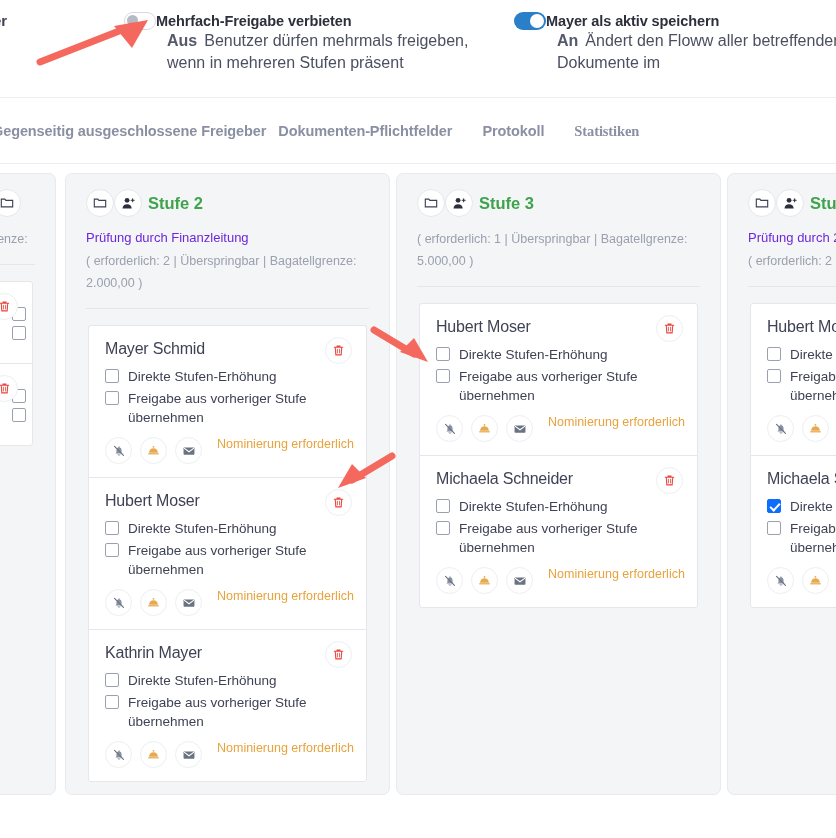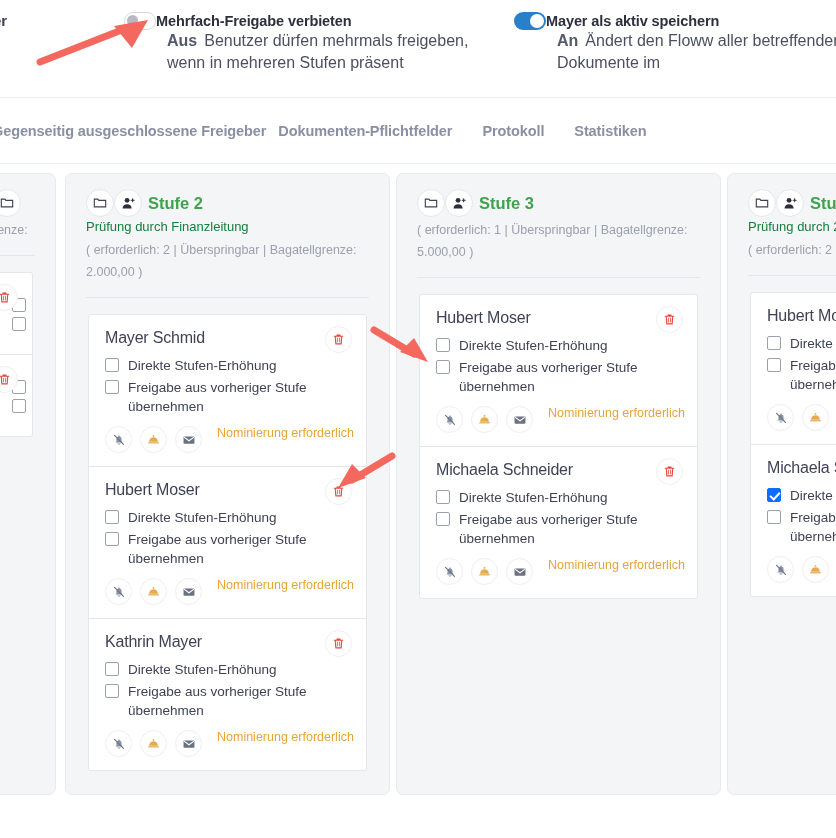--- a/index.html
+++ b/index.html
@@ -44,43 +44,43 @@
     position: absolute; left: 0; top: 98px; width: 836px; height: 66px;
     display: flex; align-items: center; gap: 0px;
   }
   .tab {
     font-size: 14.5px; font-weight: 700; color: #8a90a3;
     white-space: nowrap; letter-spacing: -0.1px; cursor: pointer;
   }
   .tab.t0 { margin-left: -8px; }
   .tab.t1 { margin-left: 12px; }
   .tab.t2 { margin-left: 30px; }
-  .tab.t3 { margin-left: 30px; }
+  .tab.t3 { margin-left: 30px; font-family: Liberation Serif, serif; }
   .divider-tabs { position: absolute; left: 0; top: 163px; width: 836px; height: 1px; background: #edeef2; }
 
   
   .board { position: absolute; left: 0; top: 173px; width: 836px; height: 665px; }
   .column {
     position: absolute; top: 0; background: #f4f5f7;
     border: 1px solid #e9eaee; border-radius: 7px;
   }
   .col-partial-left  { left: -28px; width: 84px; height: 622px; }
   .col2 { left: 65px;  width: 325px; height: 622px; }
   .col3 { left: 396px; width: 325px; height: 622px; }
   .col-partial-right { left: 727px; width: 325px; height: 622px; }
 
   .col-head { padding: 15px 20px 0 20px; }
-  .col-head-icons { display: flex; align-items: center; gap: 0; }
+  .col-head-icons { display: flex; align-items: center; gap: 0; margin-bottom: 11px; }
   .circ-icon {
     width: 28px; height: 28px; border-radius: 50%;
     background: #fff; border: 1px solid #e6e7eb;
     display: flex; align-items: center; justify-content: center; flex: 0 0 auto;
   }
   .stufe-title { font-size: 16.5px; font-weight: 700; color: #3fa34d; margin-left: 6px; white-space: nowrap; }
-  .col-desc { font-size: 13px; color: #15803d; line-height: 20px; white-space: nowrap; }
+  .col-desc { font-size: 13px; color: #6d28d9; line-height: 20px; white-space: nowrap; }
   .col-meta { font-size: 12.5px; color: #9aa0ae; line-height: 22px; margin-top: 2px; }
   .col-sep { height: 1px; background: #e4e6ea; margin: 14px 20px 0 20px; }
 
   .card-list { margin: 16px 22px 0 22px; background: #fff; border: 1px solid #e6e7eb; border-radius: 3px; }
   .person-card { padding: 14px 16px 13px 16px; position: relative; }
   .person-card + .person-card { border-top: 1px solid #e6e7eb; }
   .person-name { font-size: 16px; color: #3f4254; font-weight: 400; letter-spacing: -0.2px; white-space: nowrap; }
   .del-btn {
     position: absolute; right: 14px; top: 11px;
     width: 27px; height: 27px; border-radius: 50%;

